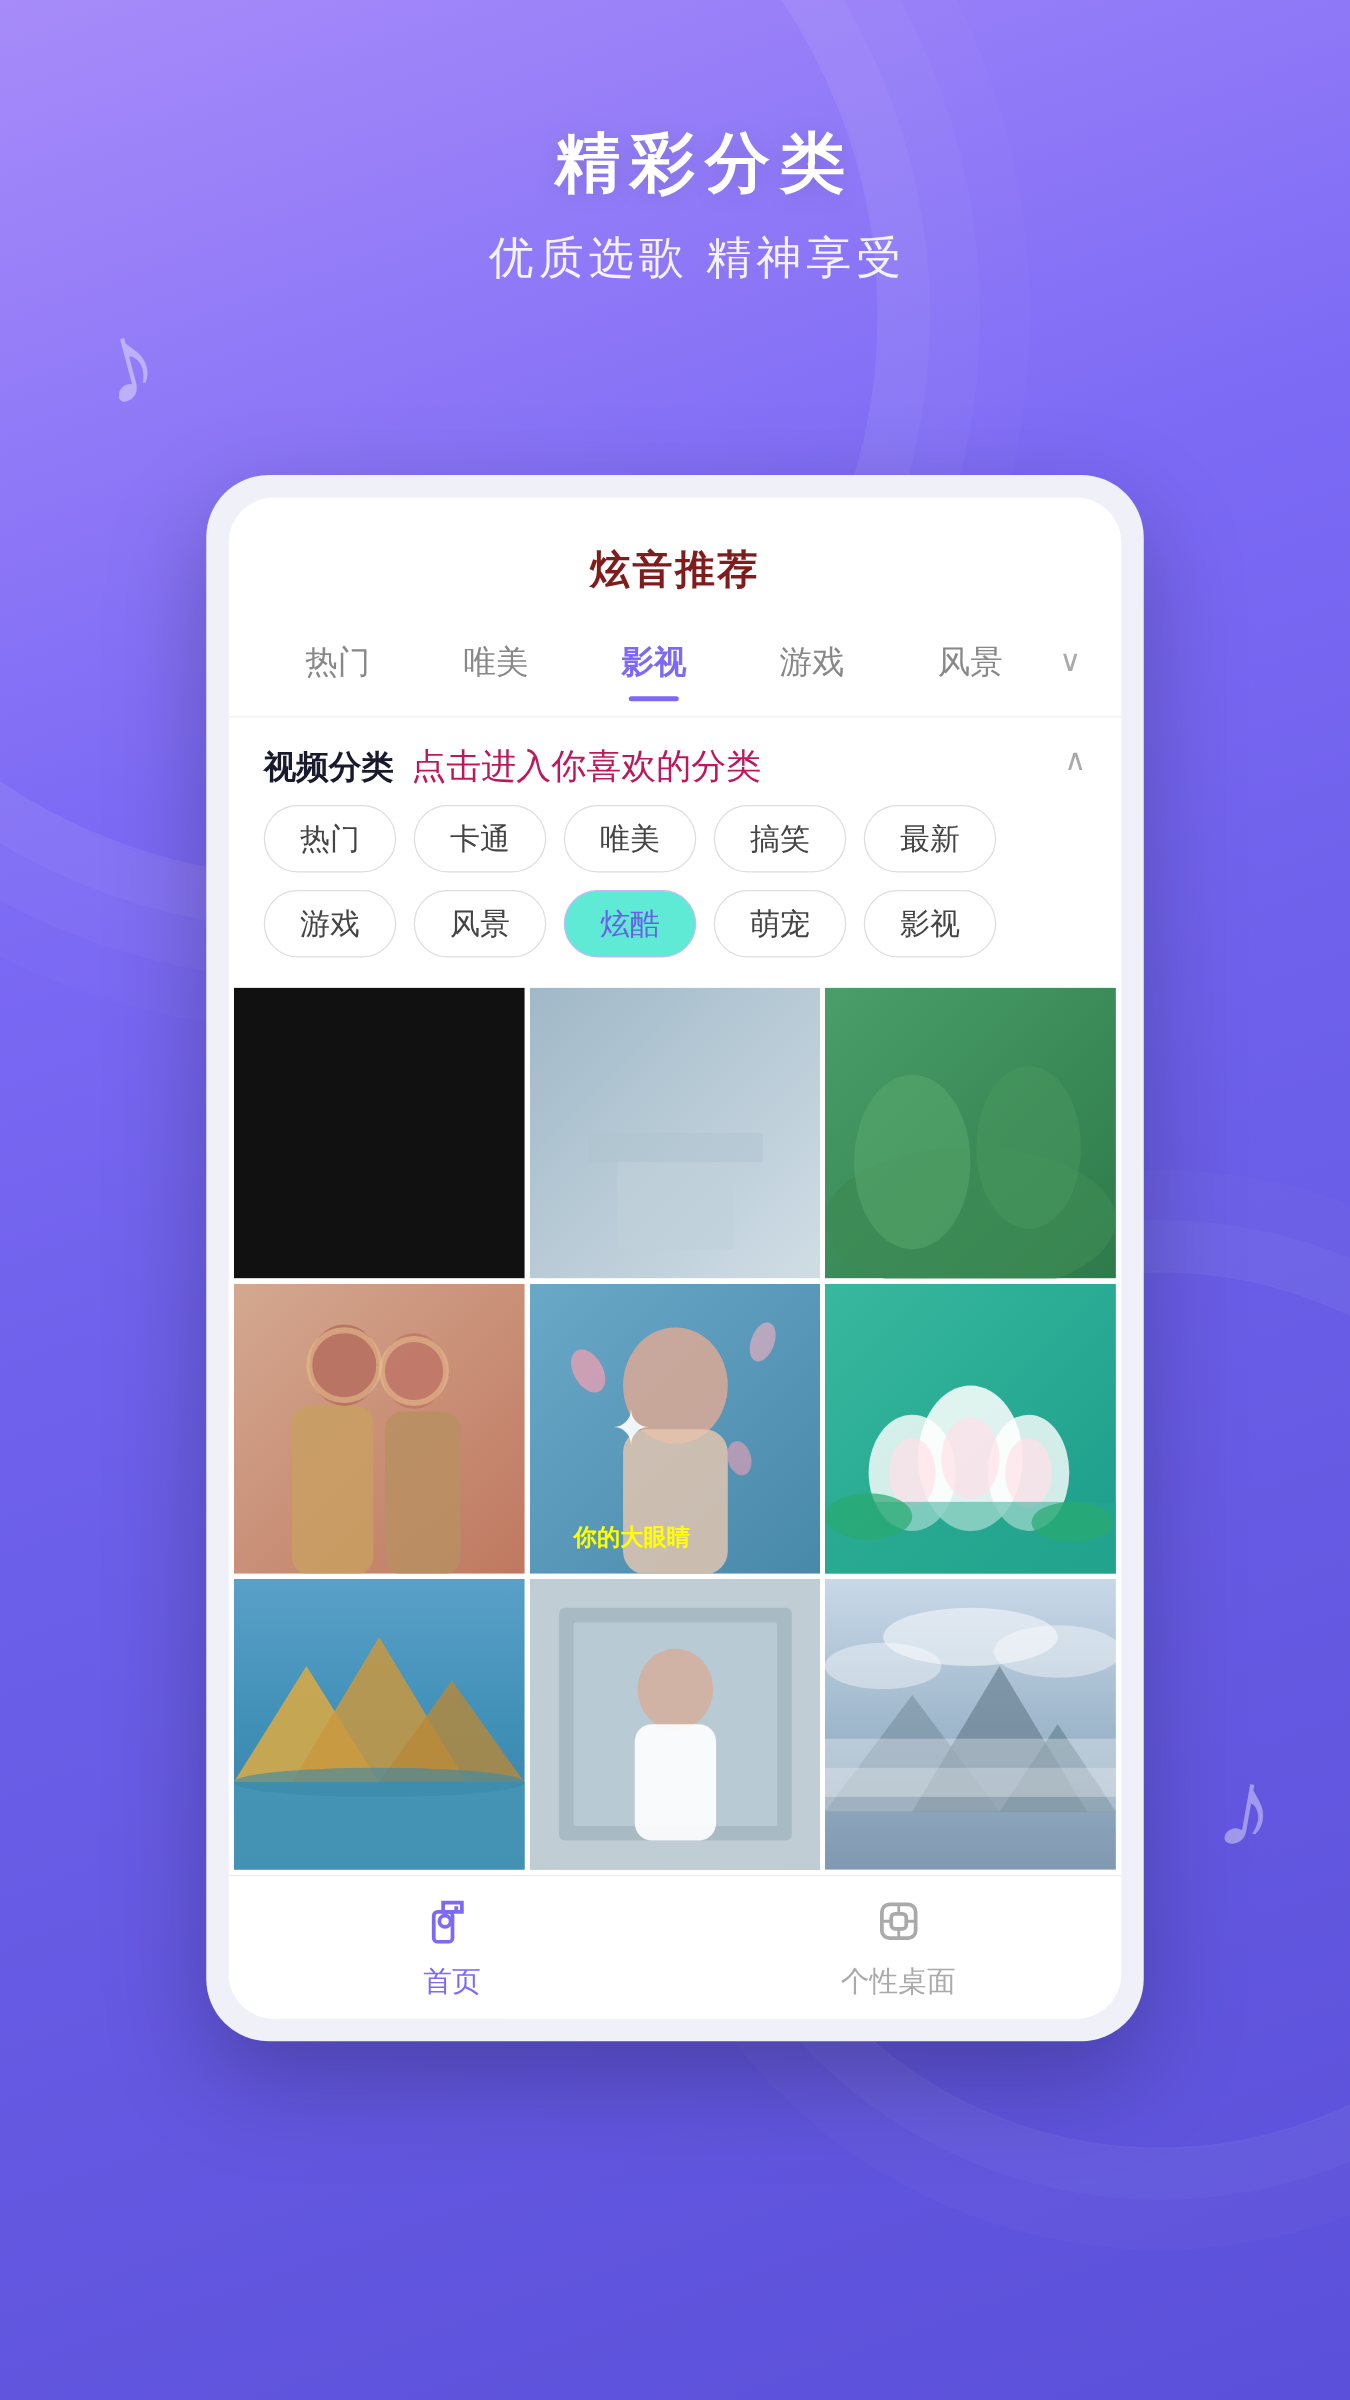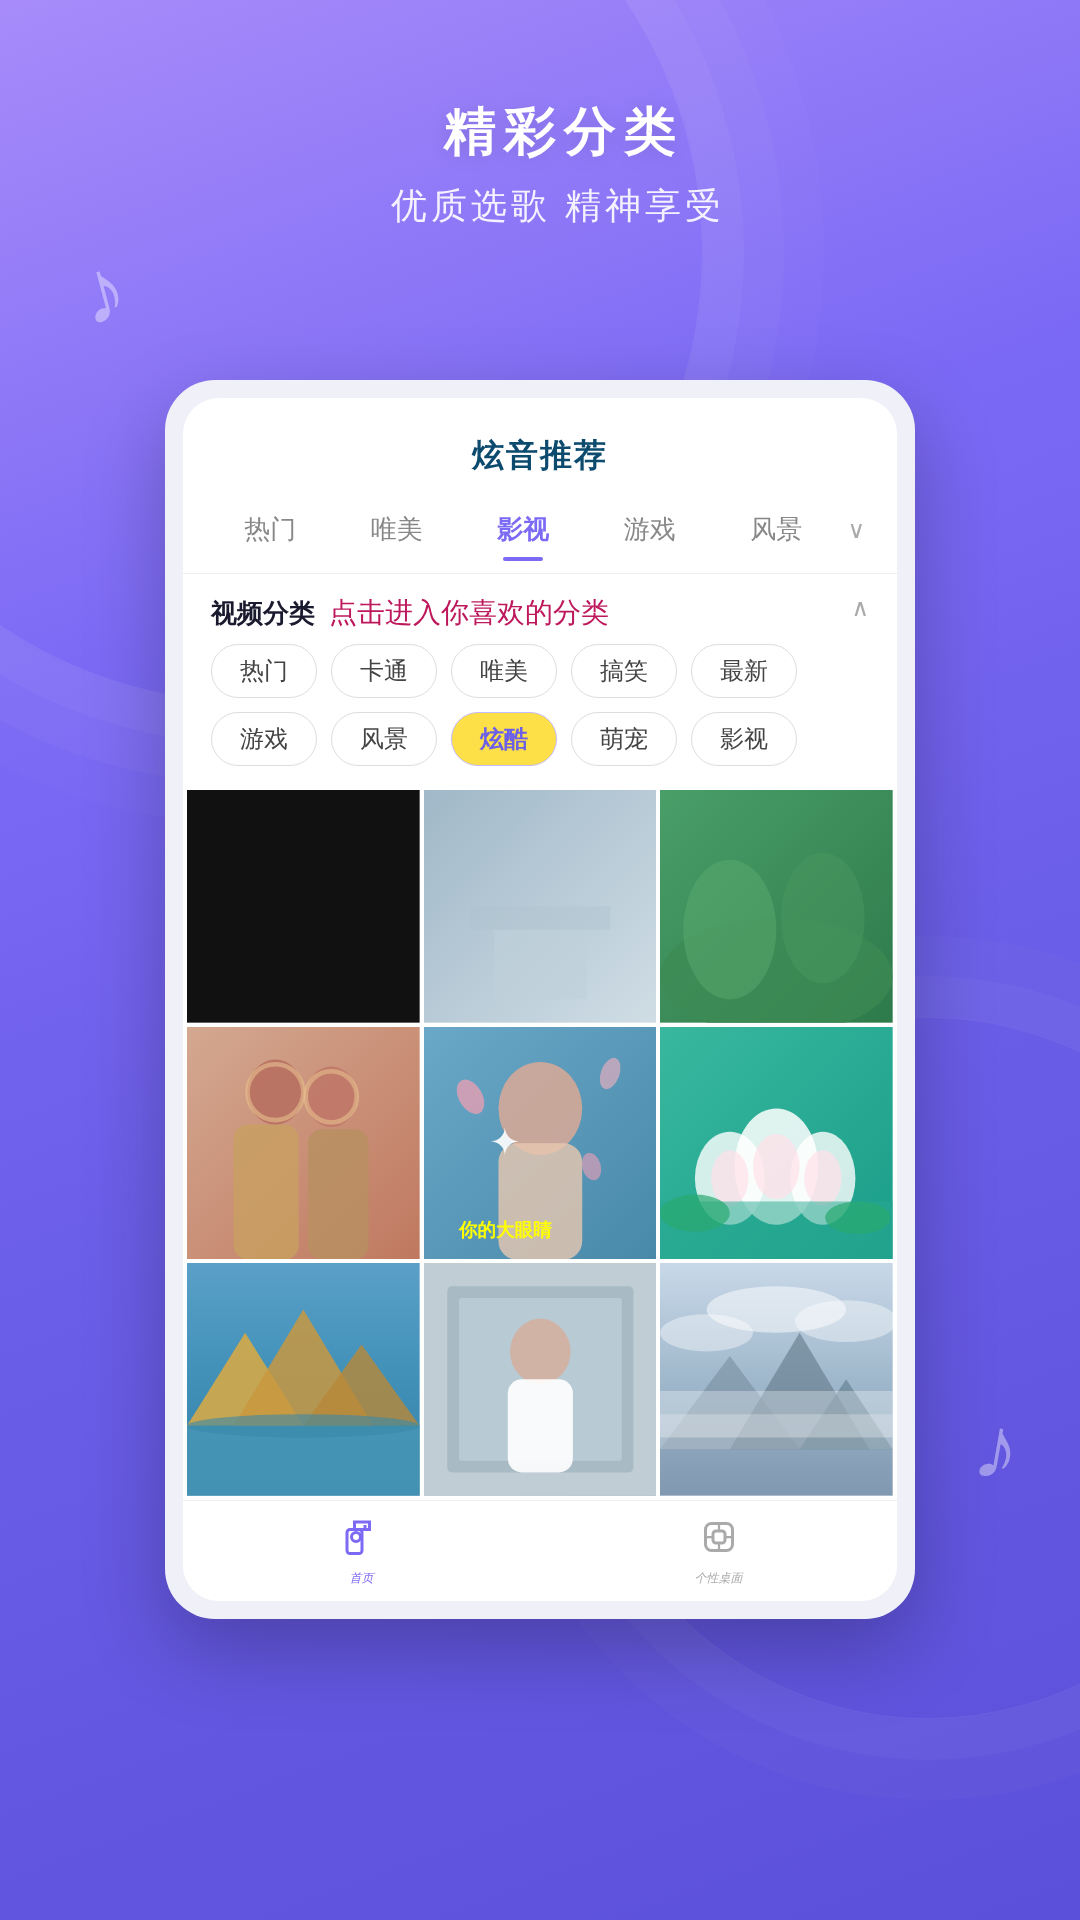--- a/index.html
+++ b/index.html
@@ -106,21 +106,21 @@
       border-radius: 36px;
       overflow: hidden;
     }
 
     
     .card-header {
       text-align: center;
       padding: 36px 0 24px;
       font-size: 32px;
       font-weight: 600;
-      color: #0c4a6e;
+      color: #7f1d1d;
       letter-spacing: 2px;
     }
 
     
     .tabs {
       display: flex;
       align-items: center;
       padding: 0 24px 16px;
       border-bottom: 1px solid #eee;
       gap: 0;
@@ -187,24 +187,23 @@
     .tag {
       border: 1.5px solid #ddd;
       border-radius: 30px;
       padding: 10px 28px;
       font-size: 24px;
       color: #444;
       background: white;
       cursor: pointer;
     }
     .tag.active {
-      background: #fde047;
+      background: #5eead4;
       border-color: #c4bafa;
       color: #6b5ee8;
-      font-weight: bold;
     }
 
     
     .video-grid {
       display: grid;
       grid-template-columns: repeat(3, 1fr);
       gap: 4px;
       padding: 4px;
     }
     .video-thumb {
@@ -236,23 +235,22 @@
       cursor: pointer;
     }
     .nav-icon {
       font-size: 36px;
       color: #aaa;
     }
     .nav-icon.active {
       color: #7c6af5;
     }
     .nav-label {
-      font-size: 12px;
+      font-size: 23px;
       color: #aaa;
-      font-style: italic;
     }
     .nav-label.active {
       color: #7c6af5;
     }
   </style>
 </head>
 <body>
 
 <div class="bg-arcs"></div>
 

